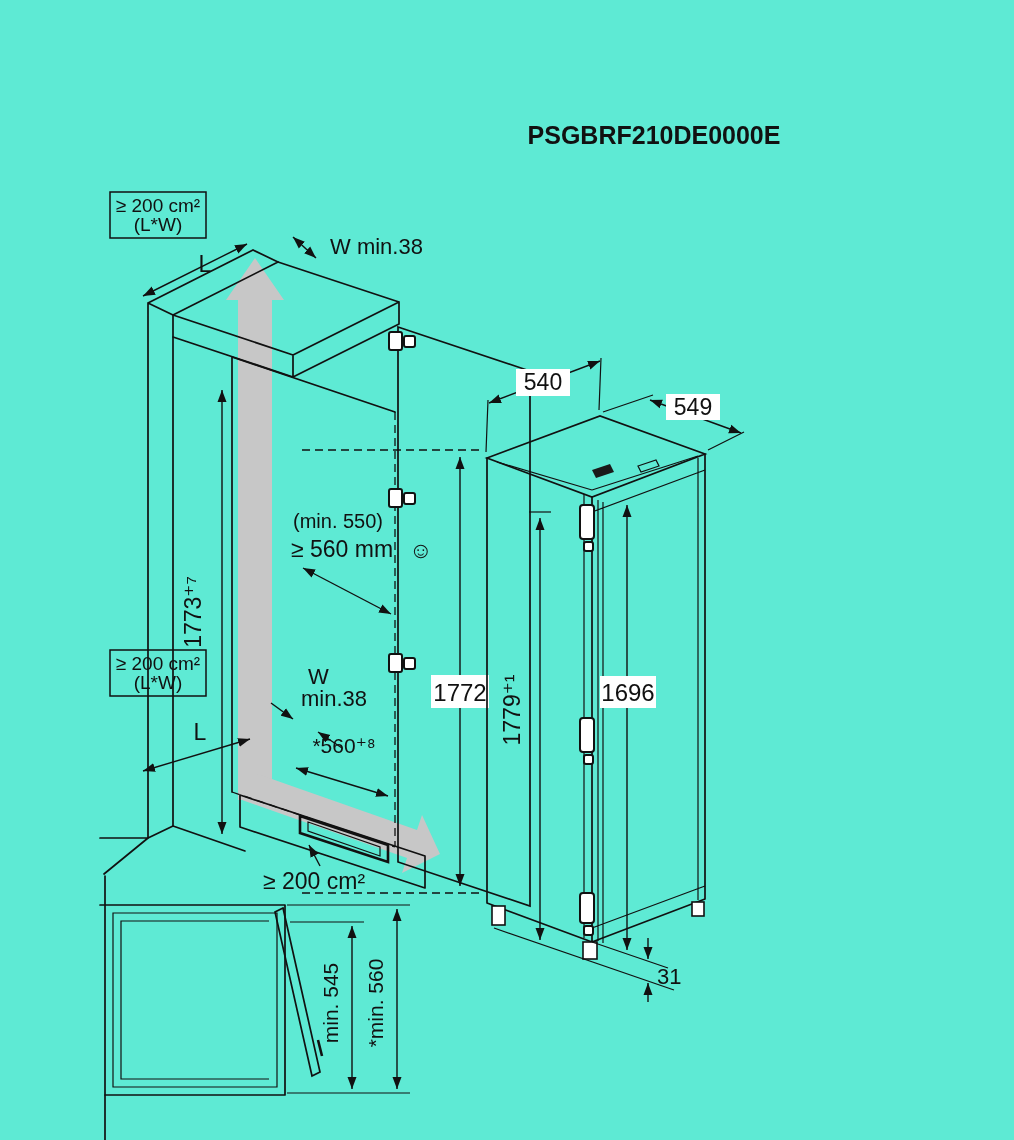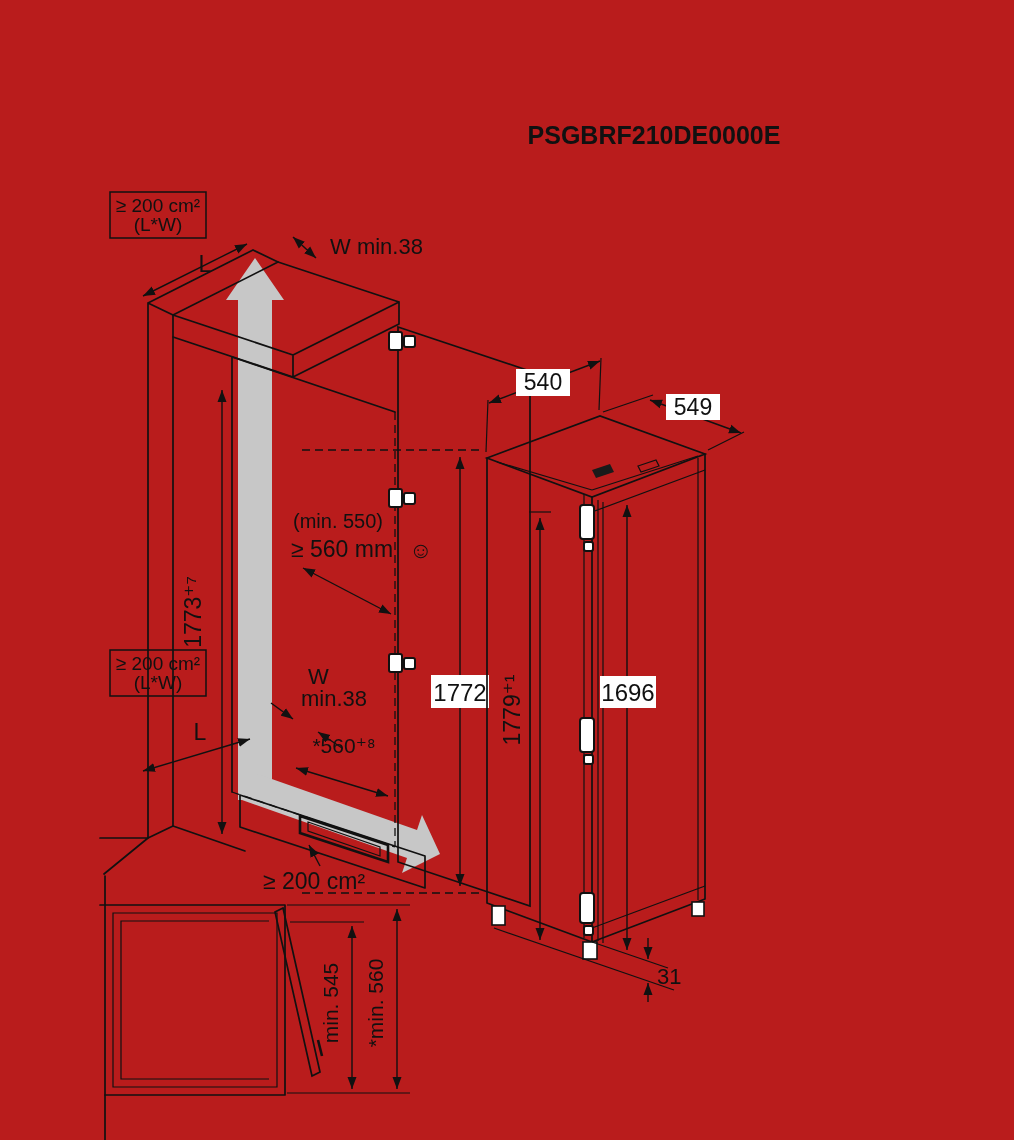--- a/index.html
+++ b/index.html
@@ -1,16 +1,16 @@
 <!DOCTYPE html>
 <html><head>
 <meta charset="utf-8">
 <style>
   html,body{margin:0;padding:0;background:#ffffff;}
-  .page{width:1014px;height:1140px;position:relative;background:#b91c1c;overflow:hidden;text-align:right;}
+  .page{width:1014px;height:1140px;position:relative;background:#5eead4;overflow:hidden;text-align:right;}
   svg{display:block;}
   svg text{font-family:"Liberation Sans","DejaVu Sans",sans-serif;fill:#111;}
   .struct{fill:none;stroke:#111;stroke-width:1.7;stroke-linecap:round;}
   .thin{fill:none;stroke:#111;stroke-width:1.2;}
   .dim{fill:none;stroke:#111;stroke-width:1.4;}
   .dashed{fill:none;stroke:#111;stroke-width:1.3;stroke-dasharray:8 5;}
   .bold2{fill:none;stroke:#111;stroke-width:2.6;}
   .hinge rect{fill:#fff;stroke:#111;stroke-width:2;}
   .foot{fill:#fff;stroke:#111;stroke-width:1.6;}
   .whitebg{fill:#fff;stroke:none;}

